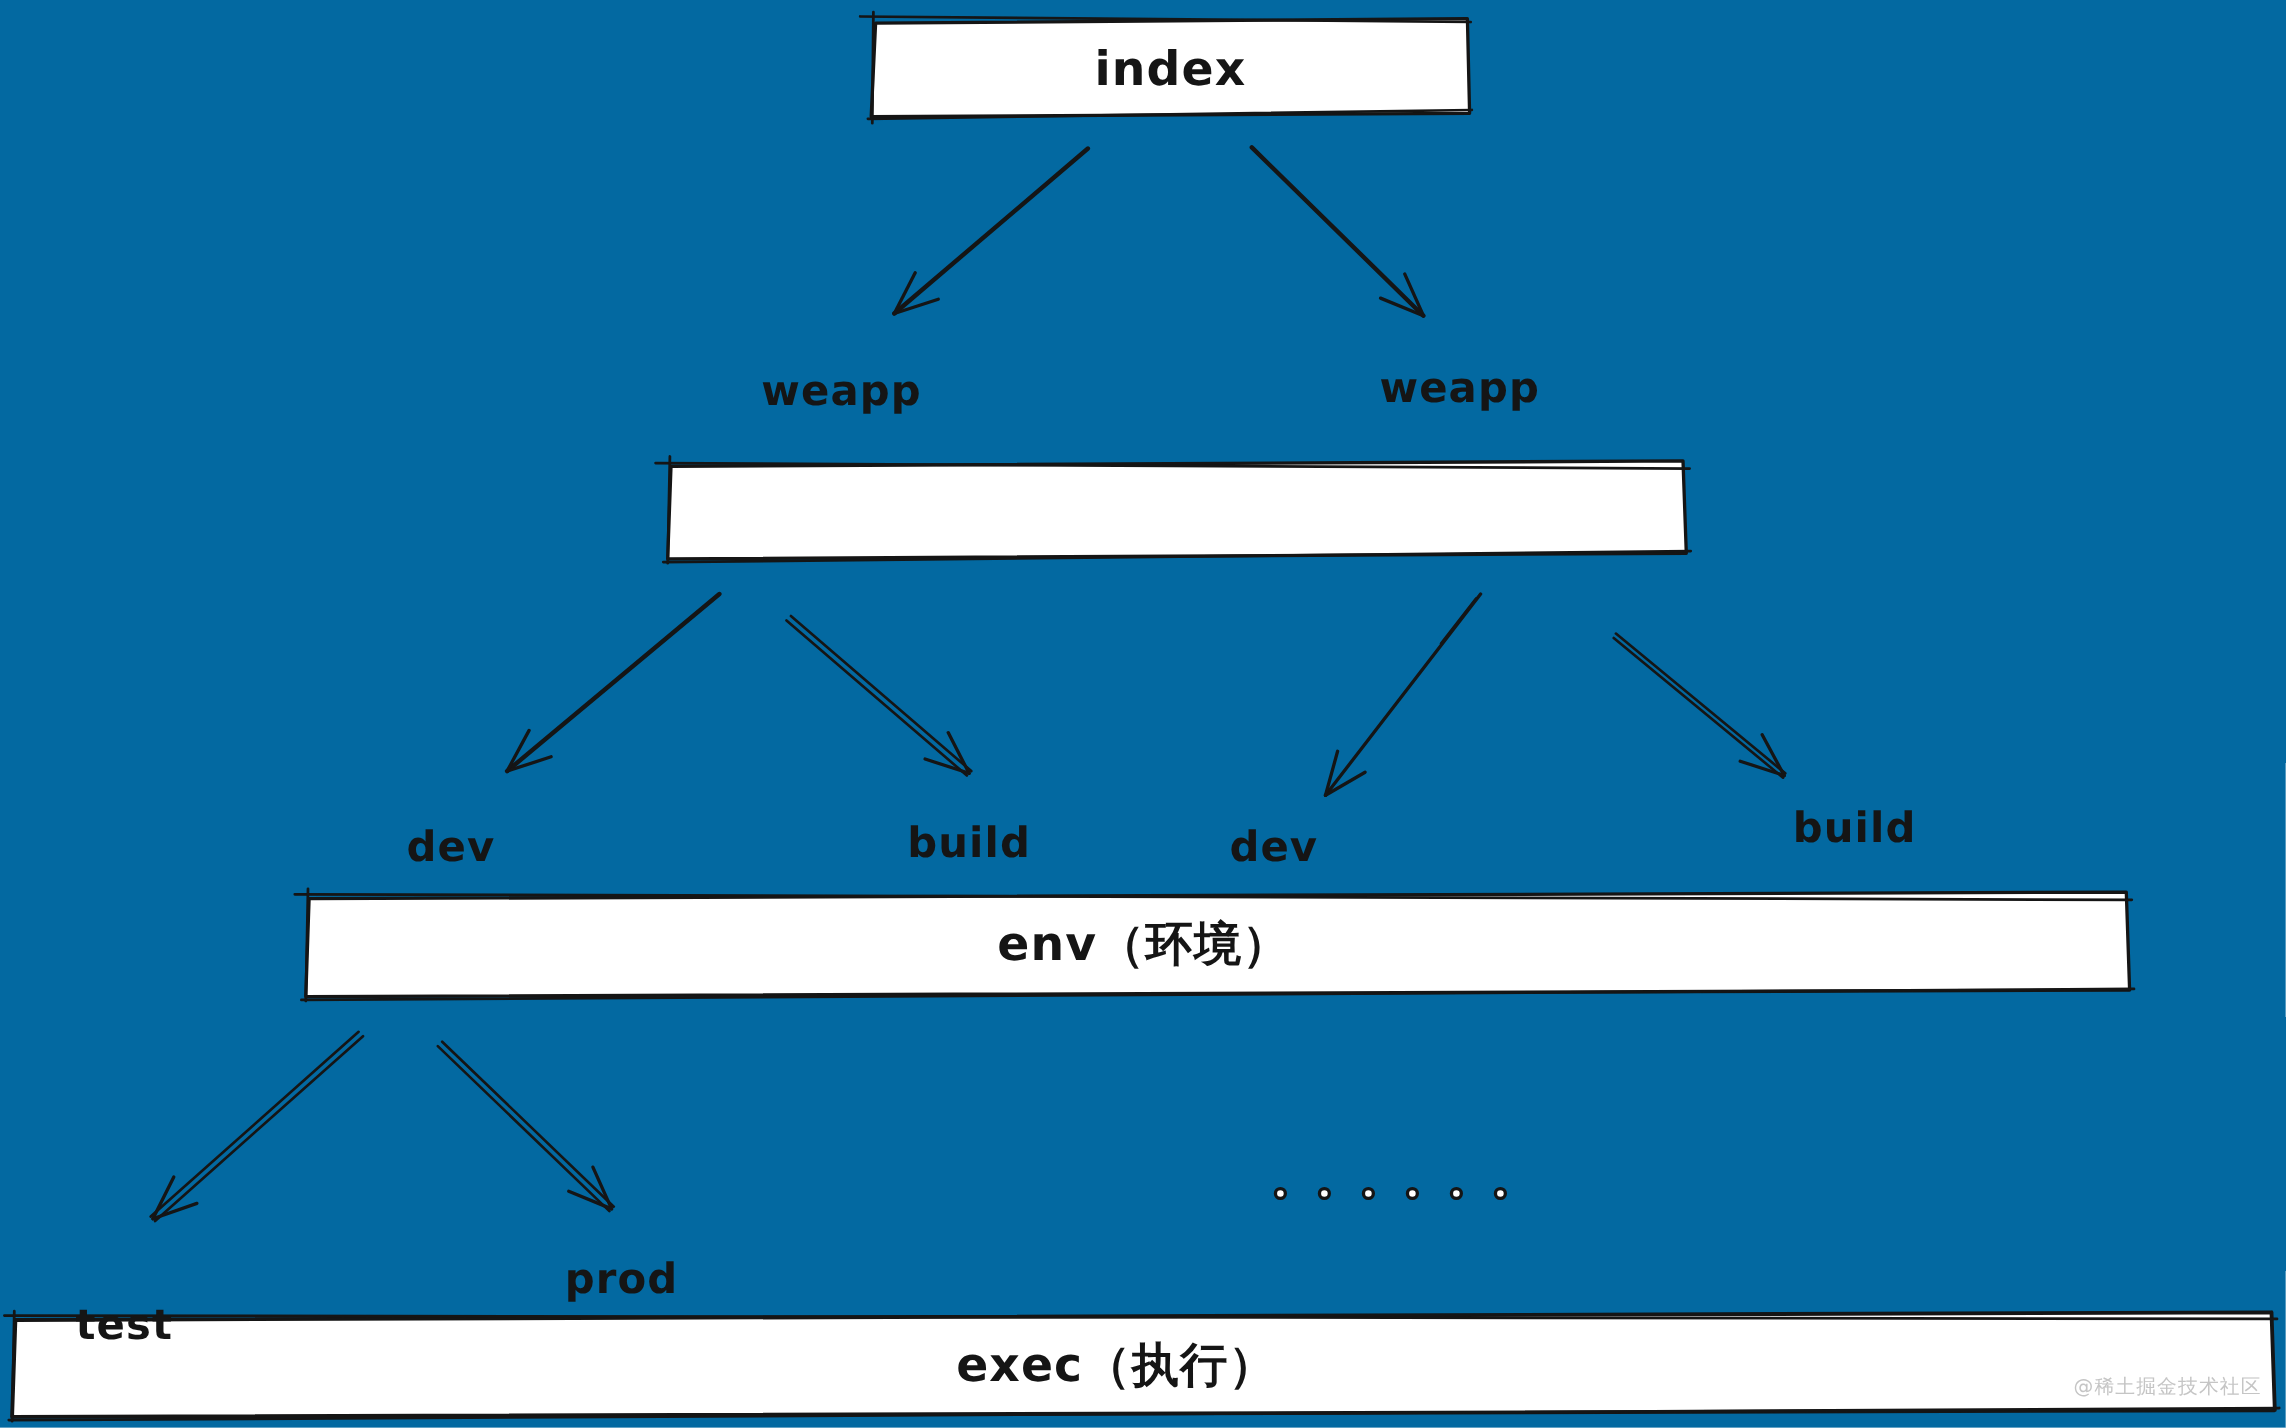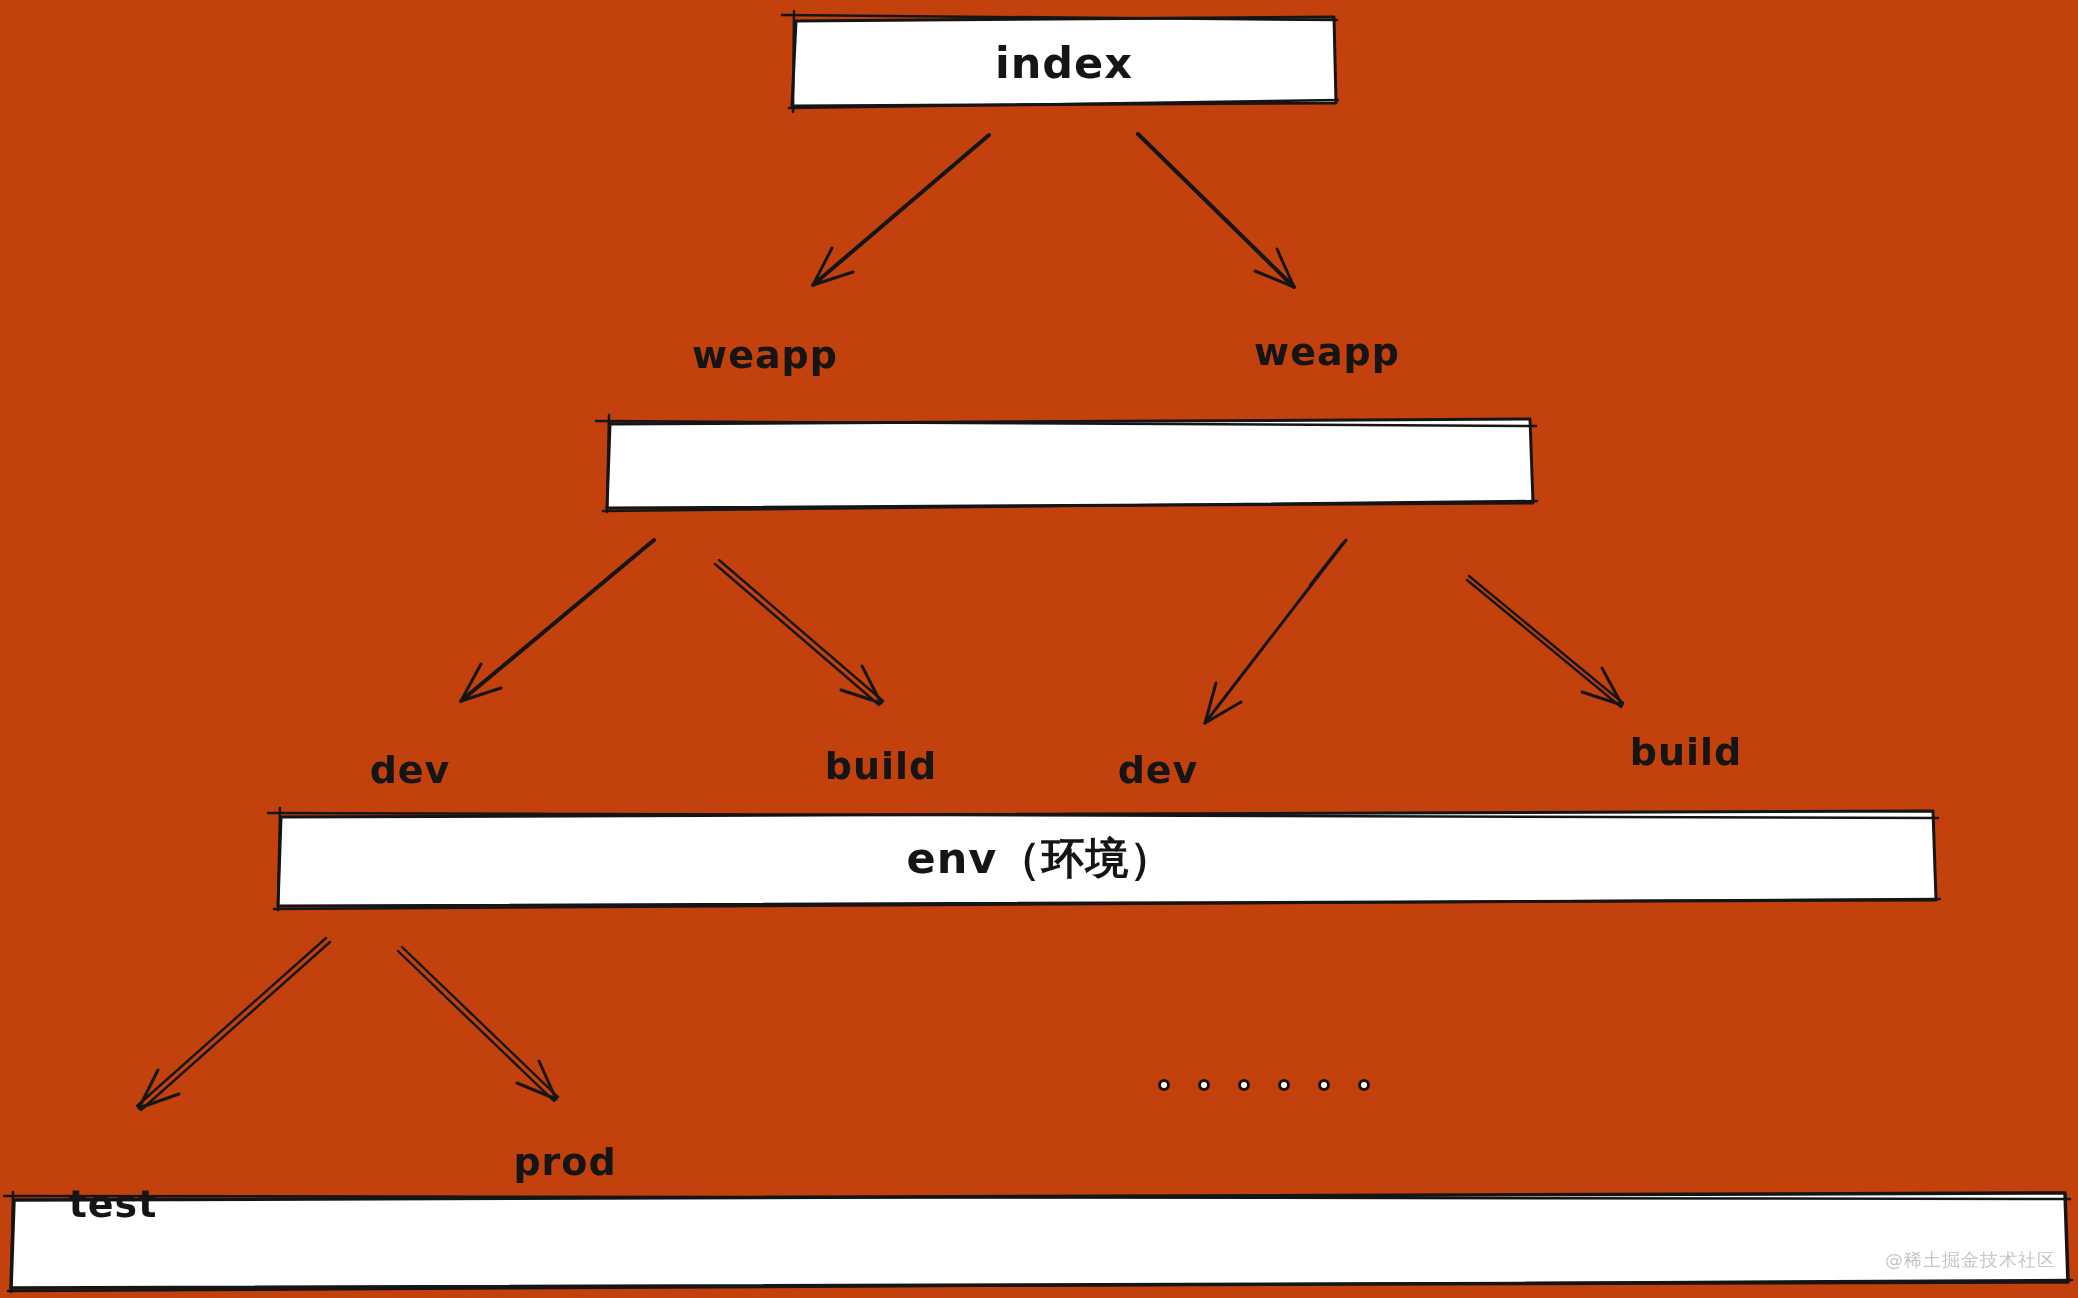--- a/index.html
+++ b/index.html
@@ -1,19 +1,19 @@
 <!DOCTYPE html>
 <html><head>
 <meta charset="utf-8">
 <style>
   html,body{margin:0;padding:0;background:#ffffff;}
   .canvas{
     position:relative;
     width:2078px;height:1298px;
-    background:#c2410c;
+    background:#0369a1;
     overflow:hidden;
     font-family:"DejaVu Sans","Liberation Sans",sans-serif;
   }
   .strokes{position:absolute;left:0;top:0;}
   .label{
     position:absolute;
     transform:translate(-50%,-50%);
     color:#151515;
     font-weight:bold;
     font-size:38px;
@@ -128,20 +128,21 @@
         <path d="M398,951 L554,1101" stroke-width="2.4"></path>
         <path d="M402,947 L558,1097" stroke-width="2.4"></path>
         <path d="M556,1099 L539,1061" stroke-width="3"></path>
         <path d="M556,1099 L517,1083" stroke-width="3"></path>
       </g>
     </g>
   </svg>
 
   <div class="label node-label" style="left:1064px;top:63px;">index</div>
   <div class="label node-label" style="left:1040px;top:859px;">env（环境）</div>
+  <div class="label node-label" style="left:1015px;top:1241px;">exec（执行）</div>
 
   <div class="label" style="left:765px;top:355px;">weapp</div>
   <div class="label" style="left:1327px;top:352px;">weapp</div>
 
   <div class="label" style="left:410px;top:770px;">dev</div>
   <div class="label" style="left:881px;top:766px;">build</div>
   <div class="label" style="left:1158px;top:770px;">dev</div>
   <div class="label" style="left:1686px;top:752px;">build</div>
 
   <div class="label" style="left:97px;top:1204px;margin-left:16px;">test</div>

